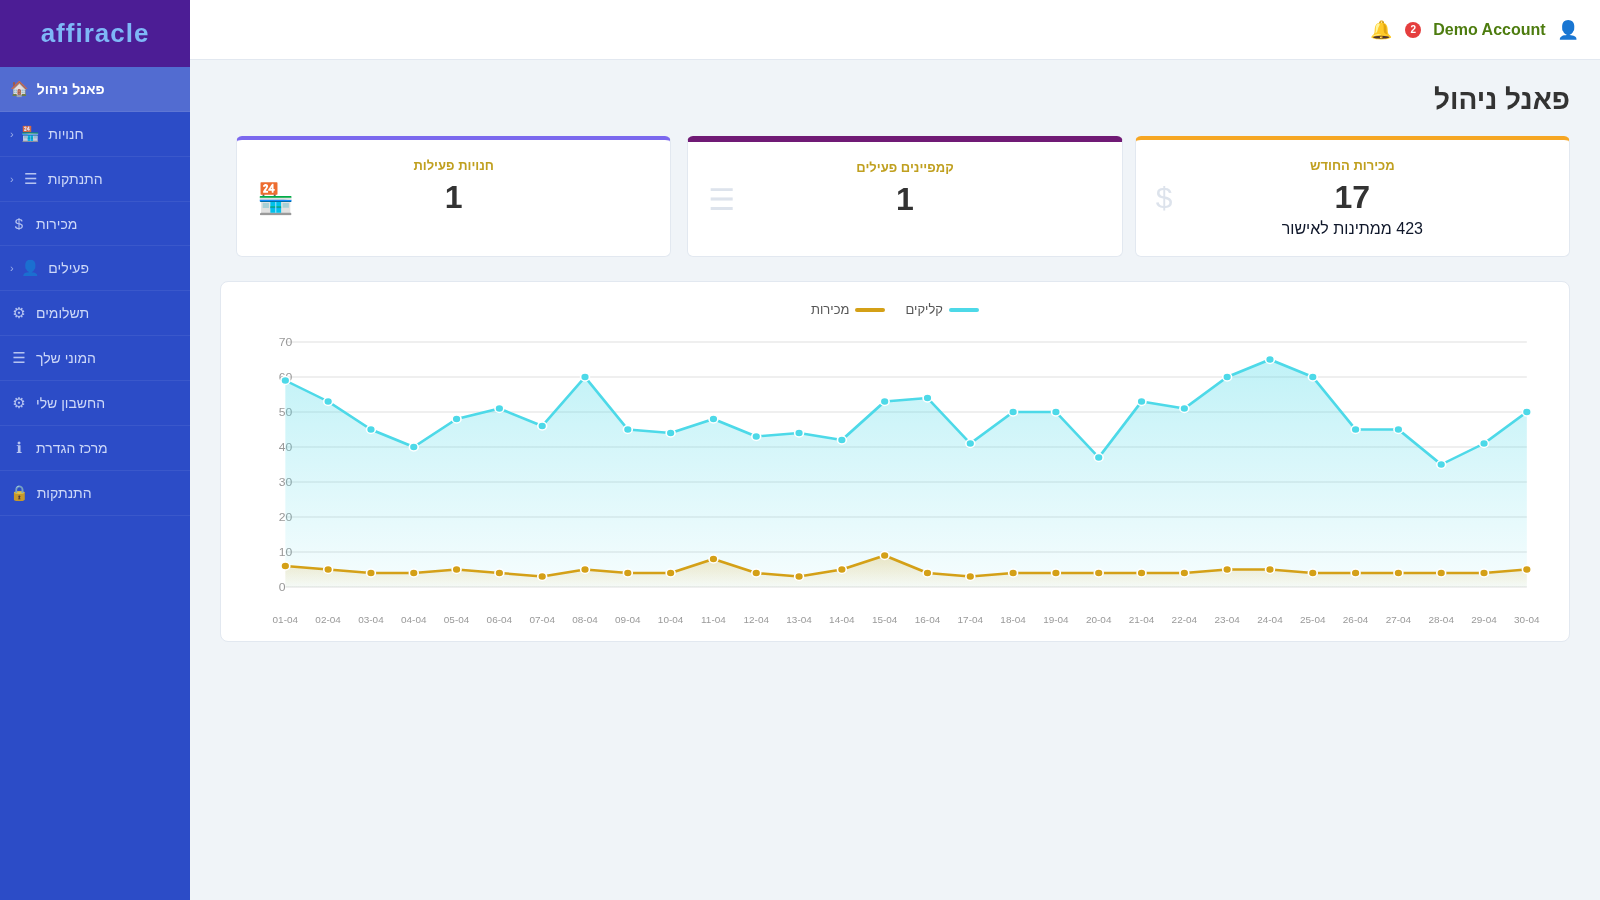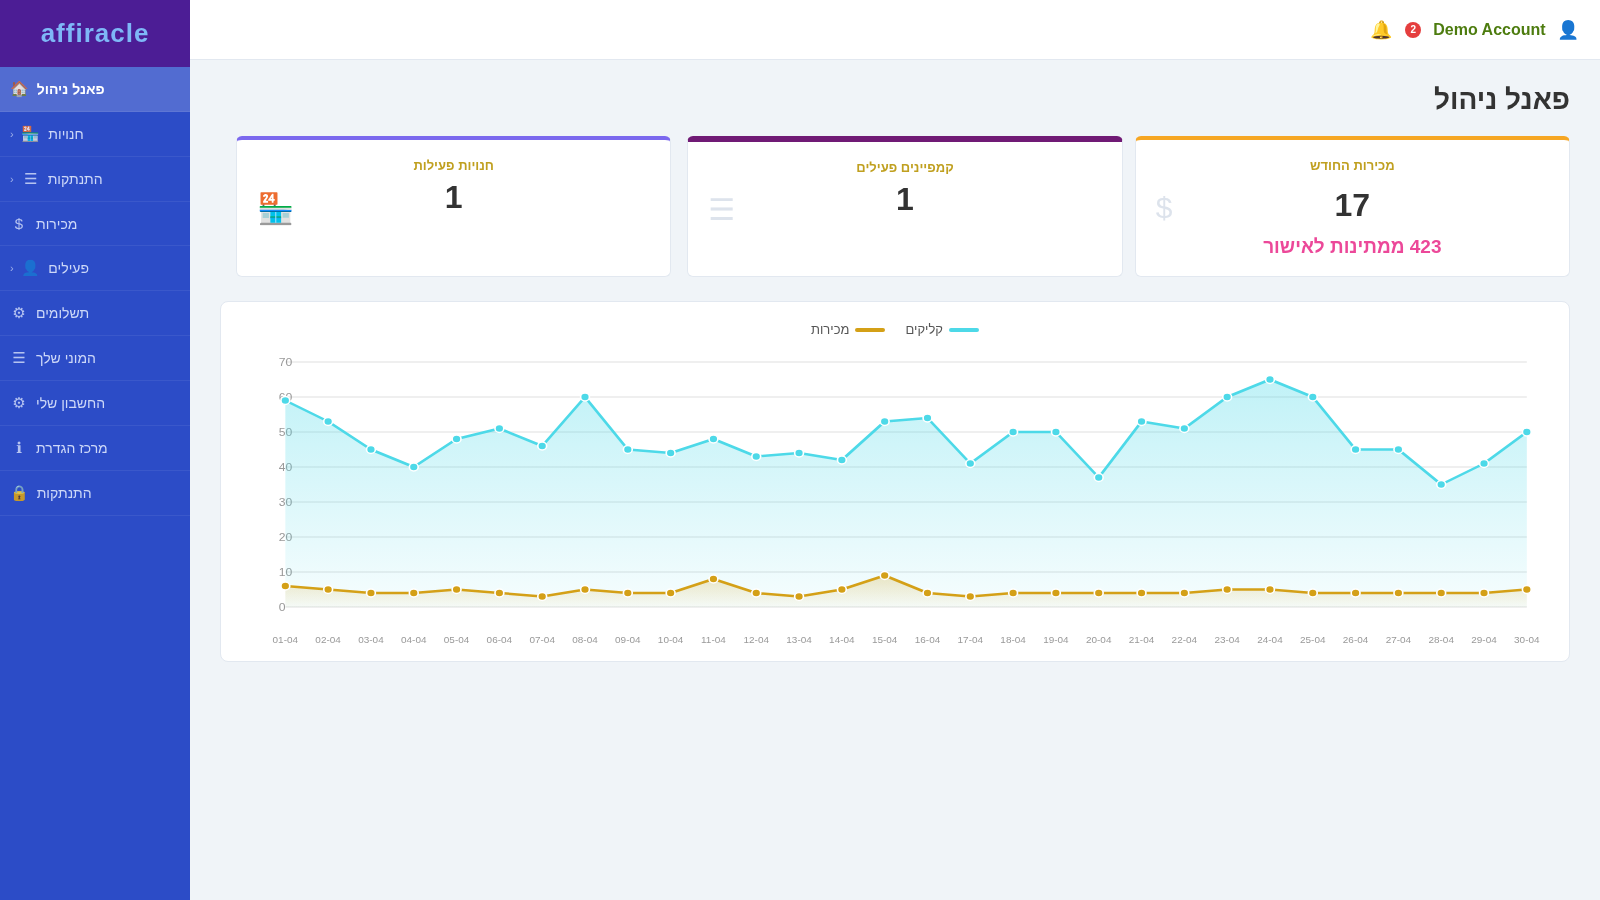--- a/index.html
+++ b/index.html
@@ -151,40 +151,40 @@
       background: #fff;
       border: 1px solid #e2e8f0;
       border-radius: 6px;
       padding: 18px 20px;
       display: flex;
       flex-direction: column;
       align-items: center;
       position: relative;
       margin-left: 16px;
     }
-    .stat-card:first-child { margin-left: 12px; gap: 8px; }
+    .stat-card:first-child { margin-left: 12px; }
     .stat-card.border-orange { border-top: 4px solid #f6a623; }
     .stat-card.border-blue { border-top: 4px solid #4a90d9; }
     .stat-card.border-green { border-top: 6px solid #701a75; }
     .stat-card.border-purple { border-top: 4px solid #7b68ee; }
     .stat-label {
       font-size: 13px;
       color: #c0a020;
       font-weight: bold;
       margin-bottom: 6px;
     }
     .stat-number {
       font-size: 32px;
       font-weight: bold;
       color: #333;
     }
     .stat-sub {
-      font-size: 19px;
-      color: #ec4899;
-      font-weight: bold;
+      font-size: 16px;
+      color: #0f172a;
+      font-weight: normal;
       margin-top: 4px;
     }
     .stat-icon {
       position: absolute;
       left: 20px;
       top: 50%;
       transform: translateY(-50%);
       font-size: 30px;
       color: #dde3ec;
     }

